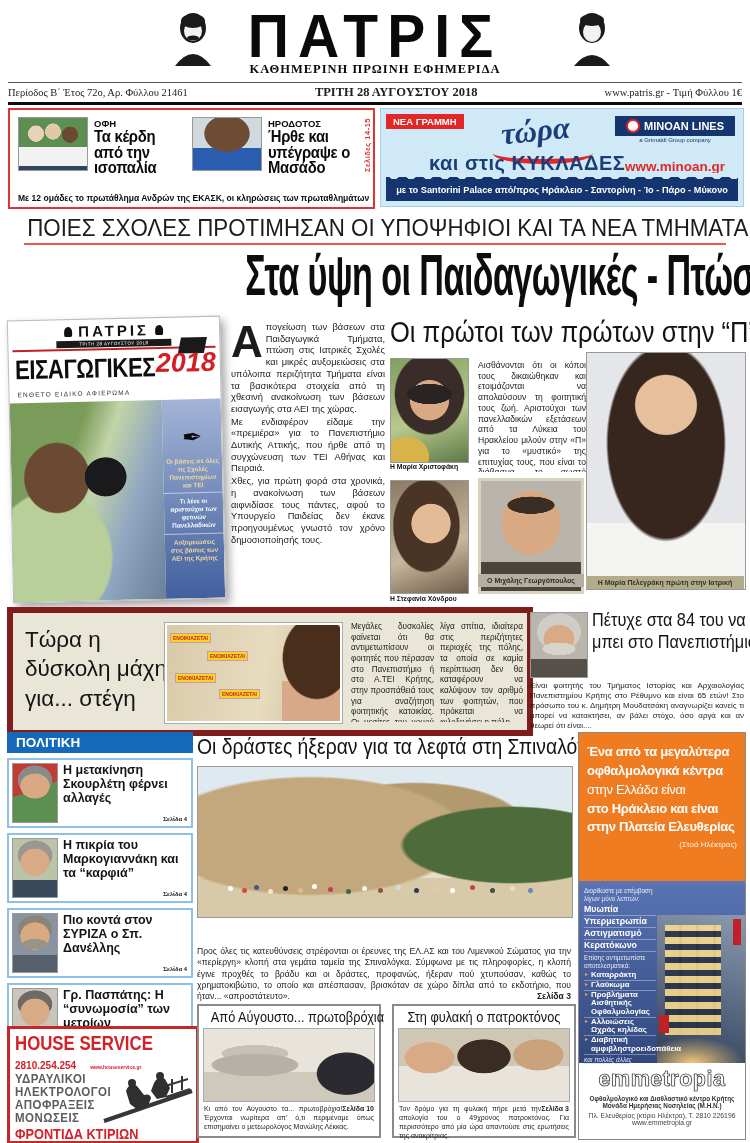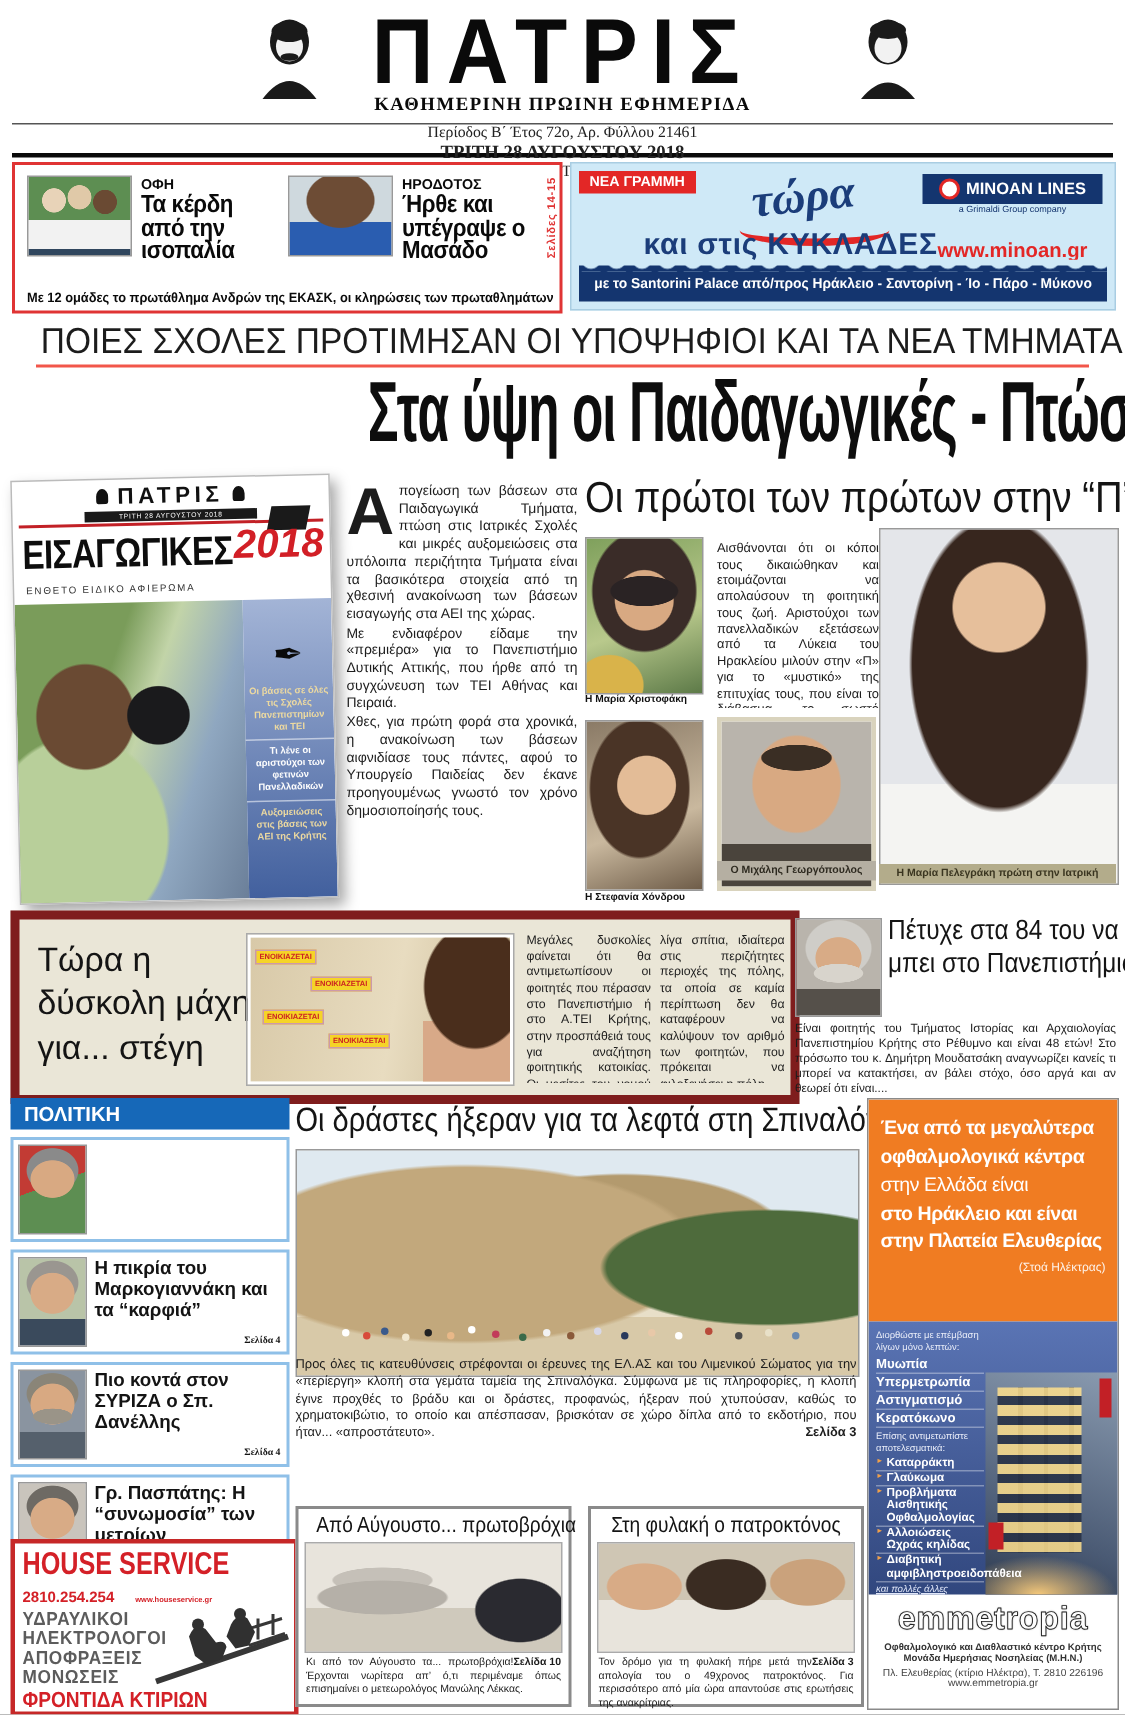--- a/index.html
+++ b/index.html
@@ -9,21 +9,21 @@
   .just{text-align:justify;}
 
   
   .mast-title{top:2px;left:0;right:0;text-align:center;font-weight:900;font-size:57px;
     letter-spacing:9px;transform:scaleY(1.08);font-family:"Liberation Sans",sans-serif;color:#0a0a0a;}
   .mast-sub{top:62px;left:0;right:0;text-align:center;font-family:"Liberation Serif",serif;
     font-weight:bold;font-size:12.5px;letter-spacing:1px;color:#0a0a0a;}
   .portrait-ink{top:8px;width:52px;height:58px;}
   .dateline{top:82px;left:8px;width:734px;height:19px;border-top:1px solid #555;
     border-bottom:3px solid #0a0a0a;display:flex;justify-content:space-between;align-items:center;
-    font-family:"Liberation Serif",serif;font-size:10.5px;color:#222;flex-direction:column;}
+    font-family:"Liberation Serif",serif;font-size:10.5px;color:#222;}
   .dateline .mid{font-weight:bold;font-size:12.5px;}
 
   
   .ad-sports{top:108px;left:8px;width:363px;height:97px;border:2px solid #e03434;background:#fff;}
   .sp-photo{top:7px;width:68px;height:52px;border:1px solid #999;}
   .sp-photo.p1{left:8px;background:
      radial-gradient(ellipse 12% 16% at 25% 30%,#e8d3b8 95%,transparent),
      radial-gradient(ellipse 12% 16% at 50% 26%,#e0c9a8 95%,transparent),
      radial-gradient(ellipse 12% 16% at 75% 32%,#6a4a33 95%,transparent),
      linear-gradient(180deg,#5d8e52 0 55%,#f2f2f2 55% 92%,#30465e 92%);}
@@ -196,21 +196,21 @@
   .spin-photo{top:766px;left:197px;width:374px;height:150px;border:1px solid #999;background:
      radial-gradient(ellipse 30% 26% at 84% 52%,#4e6b3c 96%,transparent),
      radial-gradient(ellipse 42% 40% at 30% 46%,#c2a87c 96%,transparent),
      radial-gradient(ellipse 30% 30% at 58% 40%,#b39a6e 96%,transparent),
      linear-gradient(180deg,#dfe9f0 0 40%,#e8dfc8 40% 74%,#d8c9a8 74%);}
   .crowd{position:absolute;left:30px;bottom:26px;width:5px;height:5px;border-radius:50%;background:#fff;
     box-shadow:14px 2px #d84a3a,26px -1px #3a5a8c,40px 3px #f2e8d0,55px 0 #222,70px 2px #e8b888,
       84px -2px #fff,100px 1px #c23b5a,118px 3px #3a6a4a,134px 0 #f2f2f2,150px 2px #8a5a3a,
       168px -1px #d8d8e8,186px 2px #2a3a5c,204px 0 #e8c8a8,222px 2px #fff,242px -1px #b84a3a,
       262px 2px #4a4a4a,282px 0 #e8e0c8,300px 2px #6a8ab0;}
-  .spin-body{top:904px;left:197px;width:374px;font-size:8.6px;line-height:1.32;text-align:justify;color:#1c1c1c;}
+  .spin-body{top:946px;left:197px;width:374px;font-size:8.6px;line-height:1.32;text-align:justify;color:#1c1c1c;}
   .spin-body .pg{font-weight:bold;}
 
   .nbox{top:1004px;width:180px;height:130px;border:2px solid #8a8a8a;background:#fff;}
   .nbox .bt{text-align:center;margin-top:2px;}
   .nbox .bt span{display:inline-block;font-size:14.5px;color:#141414;transform:scaleX(.88);white-space:nowrap;}
   .nbox .bp{margin:2px 4px;height:72px;border:1px solid #aaa;position:relative;overflow:hidden;}
   .nbox .cap{margin:2px 5px;font-size:7px;line-height:1.3;text-align:justify;color:#1c1c1c;}
   .nbox .cap b{float:right;}
   .bp-rain{background:
      radial-gradient(ellipse 18% 30% at 84% 62%,#2a2a30 96%,transparent),
@@ -374,27 +374,28 @@
 
     </div>
   </div>
 
   <div class="abs s84">
     <div class="abs s84-photo ph"></div>
     <div class="abs s84-title">
       <div>Πέτυχε στα 84 του να</div>
       <div>μπει στο Πανεπιστήμιο</div>
     </div>
-    <div class="abs s84-body">Είναι φοιτητής του Τμήματος Ιστορίας και Αρχαιολογίας Πανεπιστημίου Κρήτης στο Ρέθυμνο και είναι 48 ετών! Στο πρόσωπο του κ. Δημήτρη Μουδατσάκη αναγνωρίζει κανείς τι μπορεί να κατακτήσει, αν βάλει στόχο, όσο αργά και αν θεωρεί ότι είναι....</div>
+    <div class="abs s84-body">Είναι φοιτητής του Τμήματος Ιστορίας και Αρχαιολογίας Πανεπιστημίου Κρήτης στο Ρέθυμνο και είναι 65 ετών! Στο πρόσωπο του κ. Δημήτρη Μουδατσάκη αναγνωρίζει κανείς τι μπορεί να κατακτήσει, αν βάλει στόχο, όσο αργά και αν θεωρεί ότι είναι....</div>
   </div>
 
   <div class="abs politics">
     <div class="pol-head">ΠΟΛΙΤΙΚΗ</div>
     <div class="pol-item">
       <div class="pol-photo pp1"></div>
+      <div class="pol-txt"><span>Η μετακίνηση Σκουρλέτη φέρνει αλλαγές</span><span class="pol-page">Σελίδα 4</span></div>
     </div>
     <div class="pol-item">
       <div class="pol-photo pp2"></div>
       <div class="pol-txt"><span>Η πικρία του Μαρκογιαννάκη και τα “καρφιά”</span><span class="pol-page">Σελίδα 4</span></div>
     </div>
     <div class="pol-item">
       <div class="pol-photo pp3"></div>
       <div class="pol-txt"><span>Πιο κοντά στον ΣΥΡΙΖΑ ο Σπ. Δανέλλης</span><span class="pol-page">Σελίδα 4</span></div>
     </div>
     <div class="pol-item">

